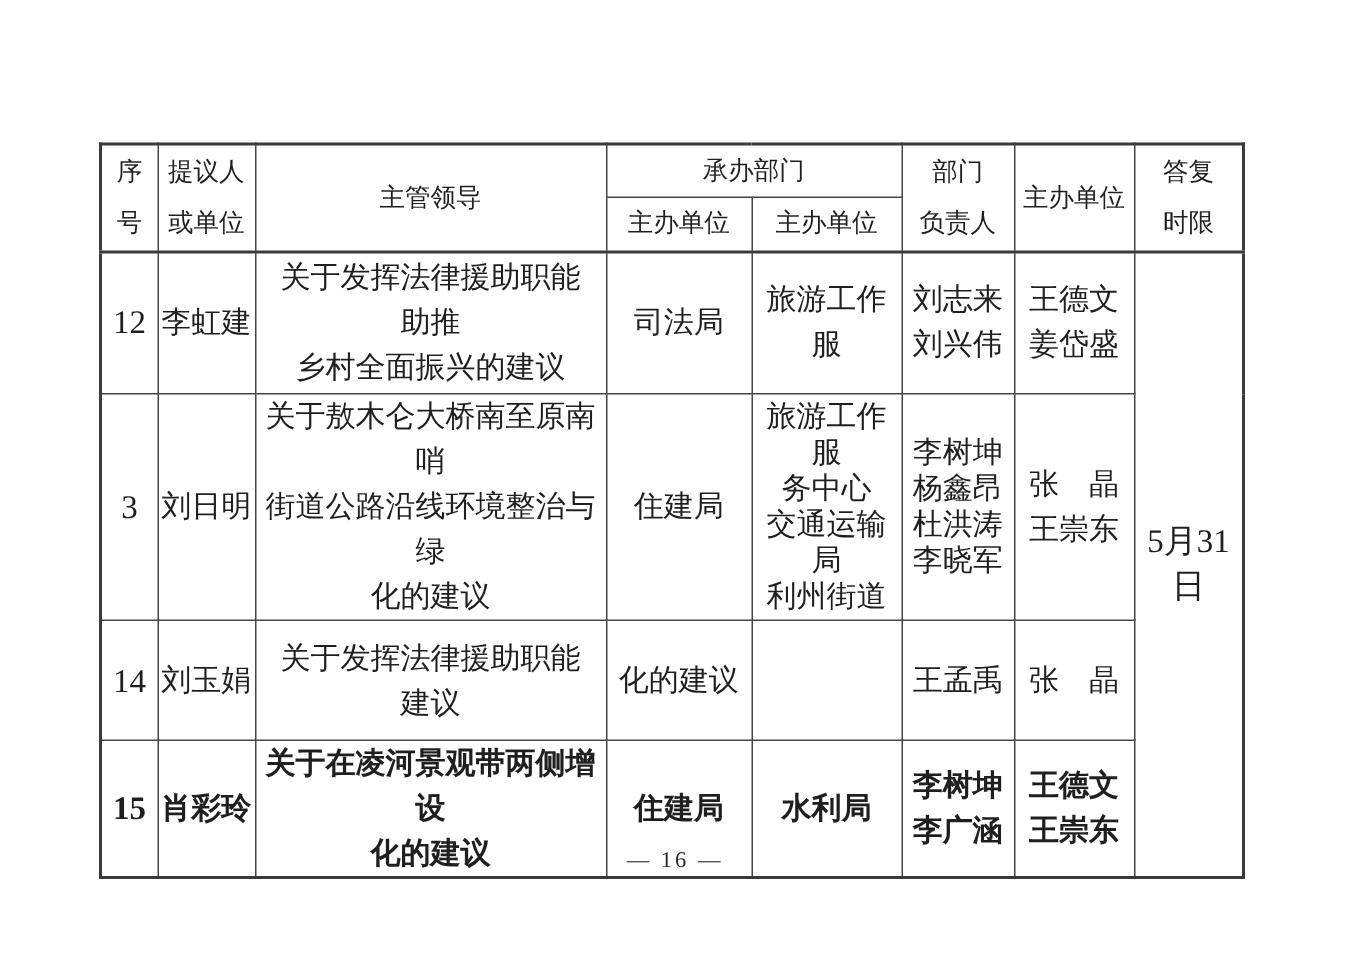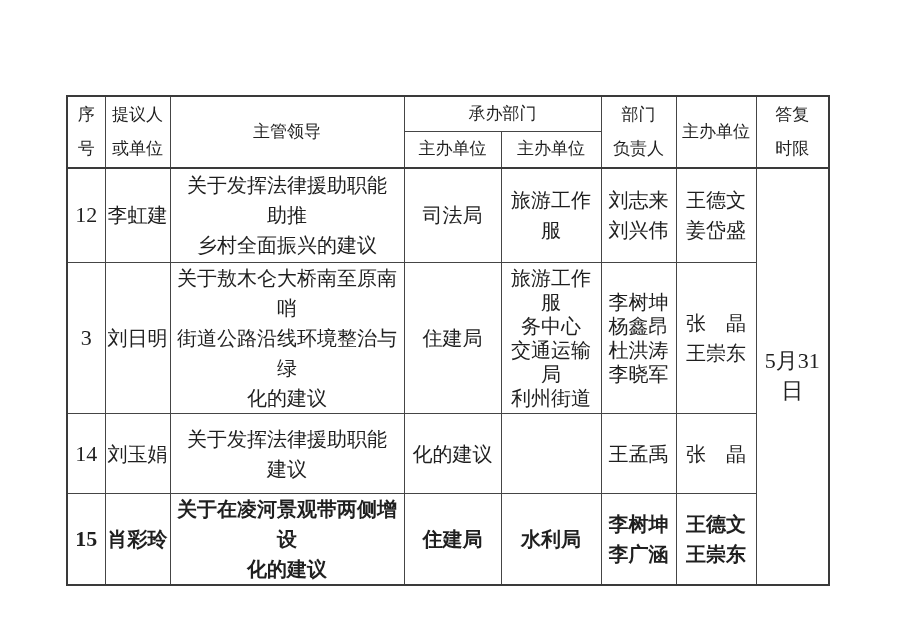--- a/index.html
+++ b/index.html
@@ -162,14 +162,15 @@
         <td>住建局</td>
         <td>水利局</td>
         <td>李树坤
 李广涵</td>
         <td>王德文
 王崇东</td>
       </tr>
     </tbody>
   </table>
 
+  <div class="footer-pagenum">— 16 —</div>
 
 </div>
 
 </body></html>

